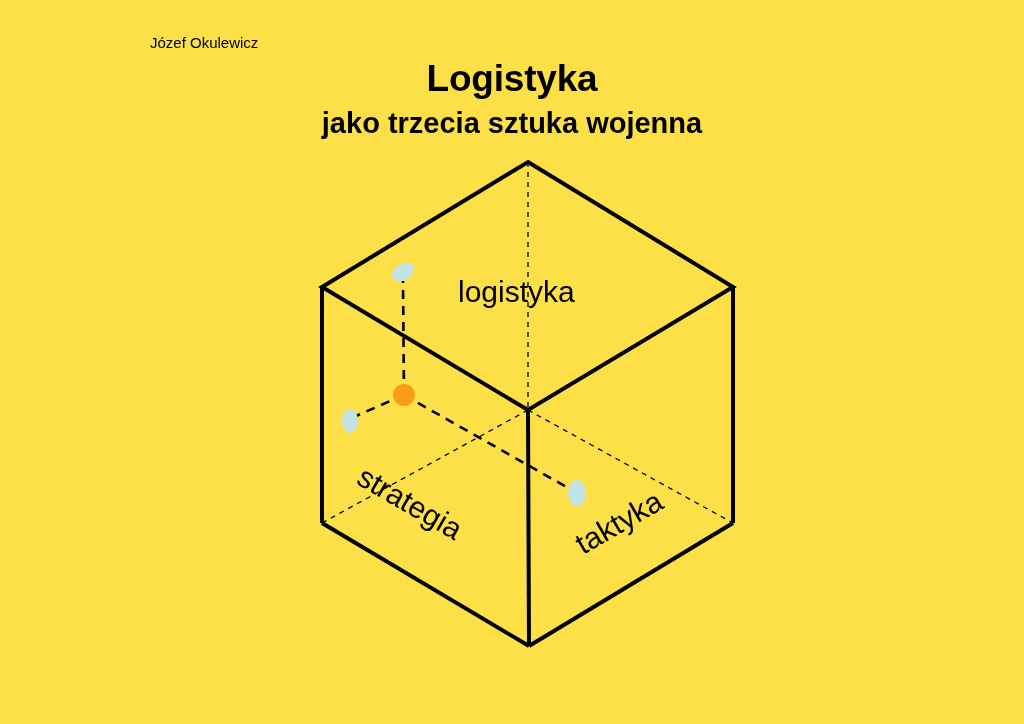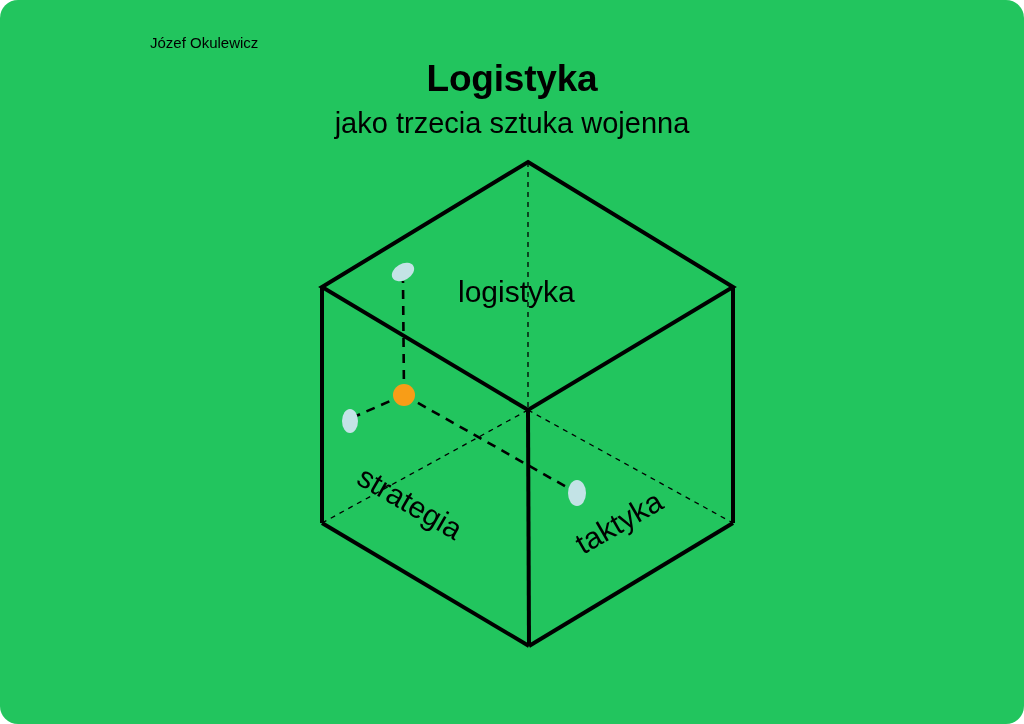--- a/index.html
+++ b/index.html
@@ -9,23 +9,22 @@
     background: #ffffff;
   }
   body {
     font-family: "Liberation Sans", sans-serif;
     color: #000000;
   }
   #slide {
     position: relative;
     width: 1024px;
     height: 724px;
-    background: #22c55e;
+    background: #fde047;
     overflow: hidden;
-    border-radius: 18px;
   }
   #author {
     position: absolute;
     left: 150px;
     top: 34px;
     font-size: 15px;
     line-height: 1.2;
     color: #000;
     white-space: nowrap;
   }
@@ -37,21 +36,21 @@
     text-align: center;
   }
   #title {
     font-size: 37px;
     font-weight: bold;
     line-height: 1.15;
     letter-spacing: -0.2px;
   }
   #subtitle {
     font-size: 29px;
-    font-weight: normal;
+    font-weight: bold;
     line-height: 1.2;
     margin-top: 5px;
   }
   #figure {
     position: absolute;
     left: 0;
     top: 0;
     width: 1024px;
     height: 724px;
   }

